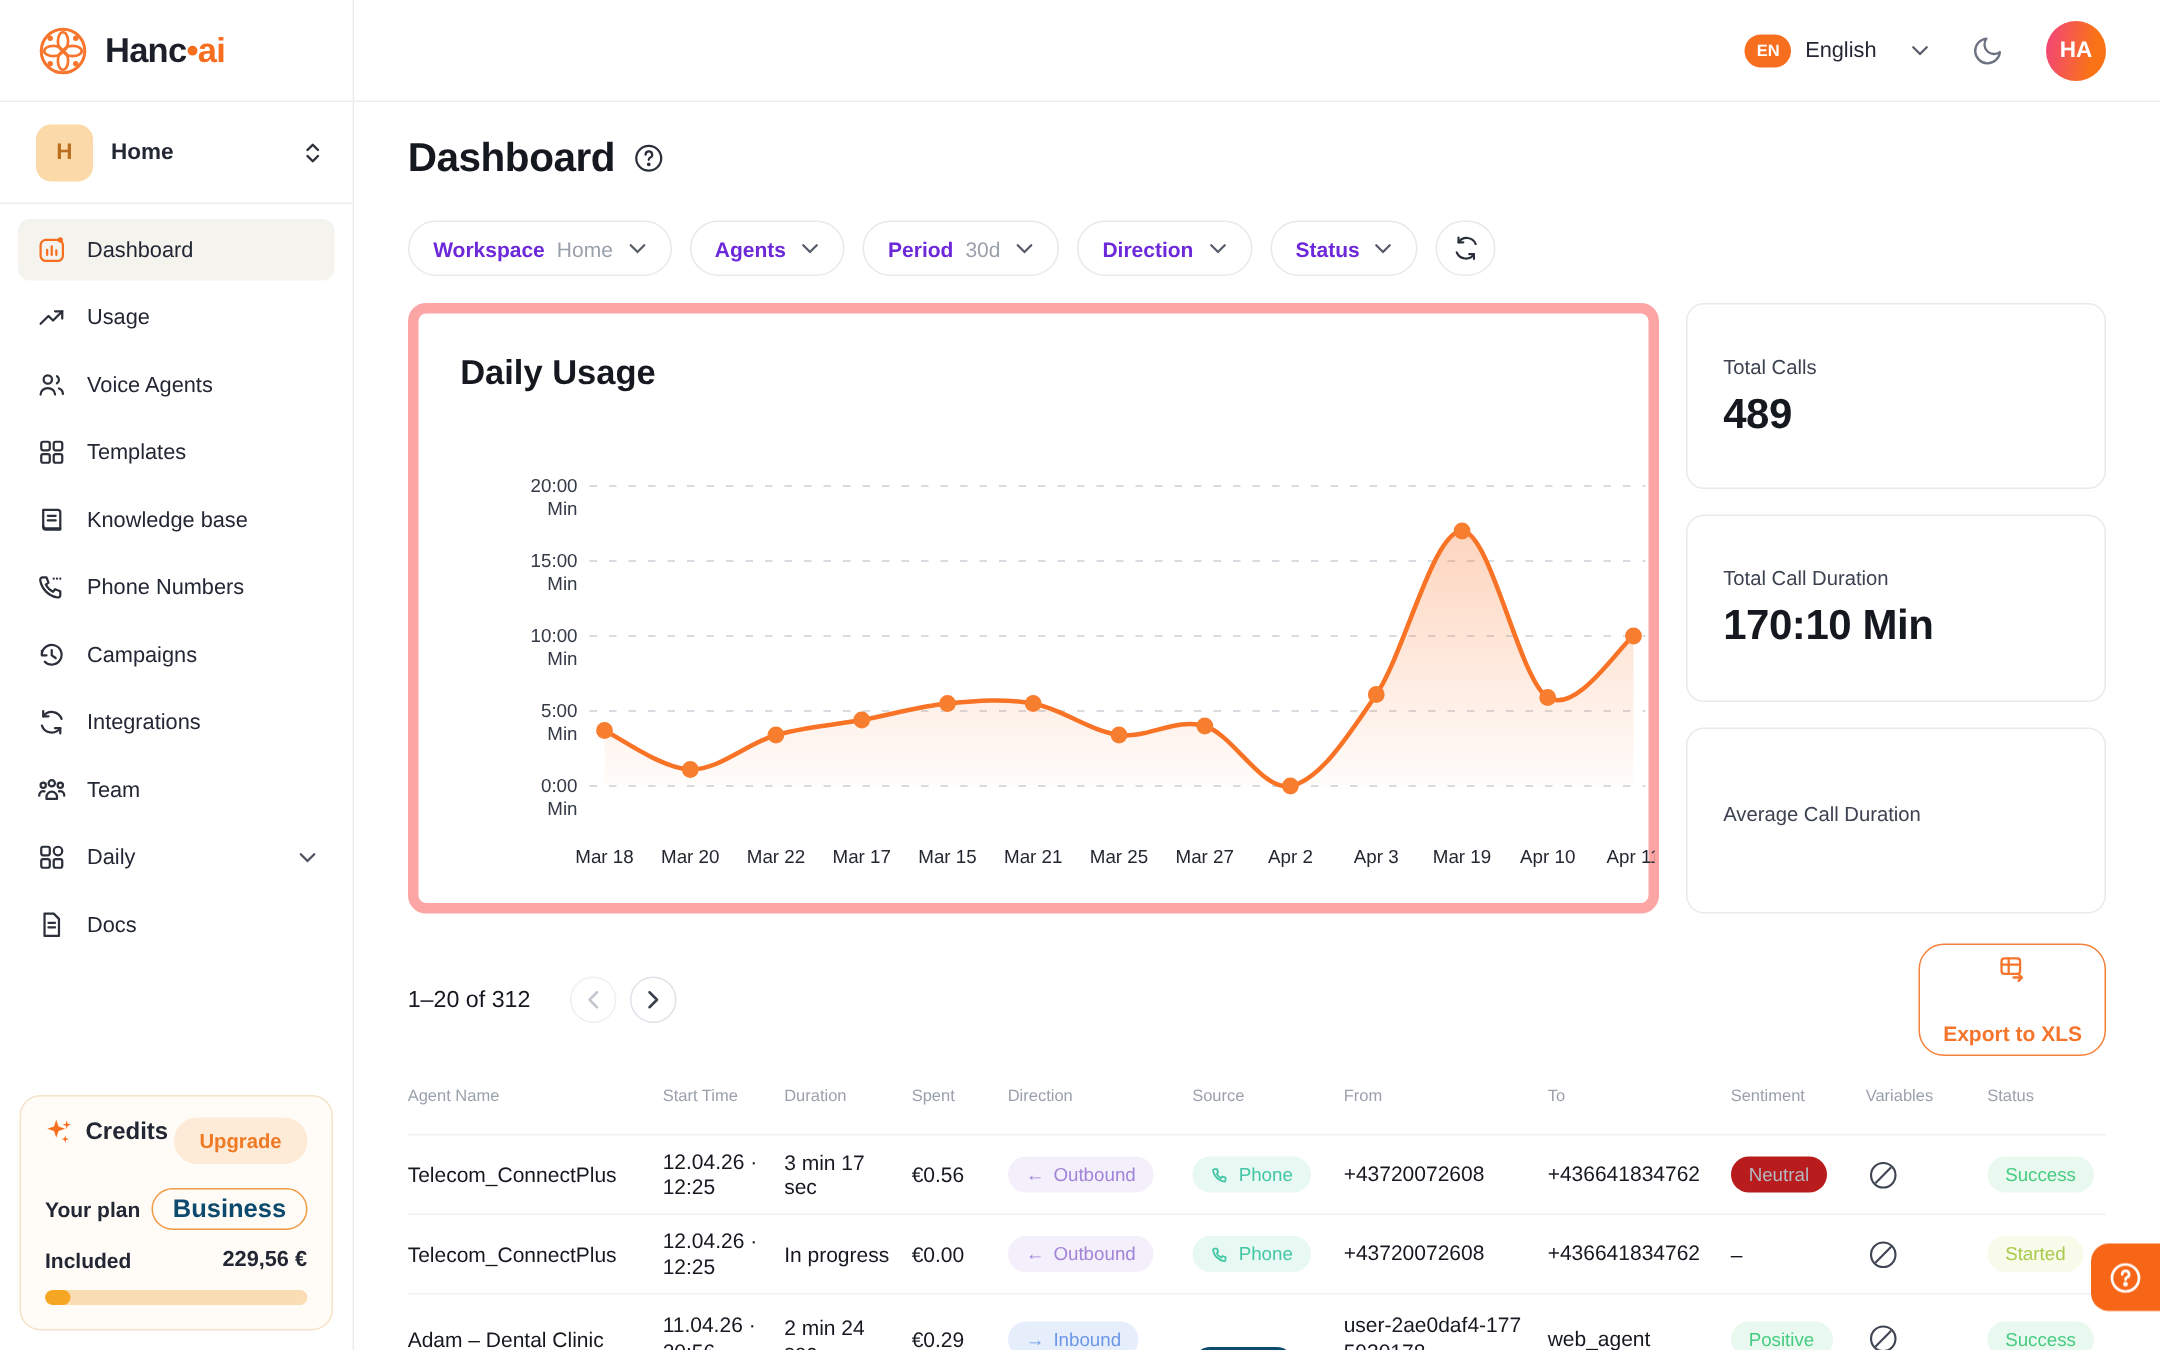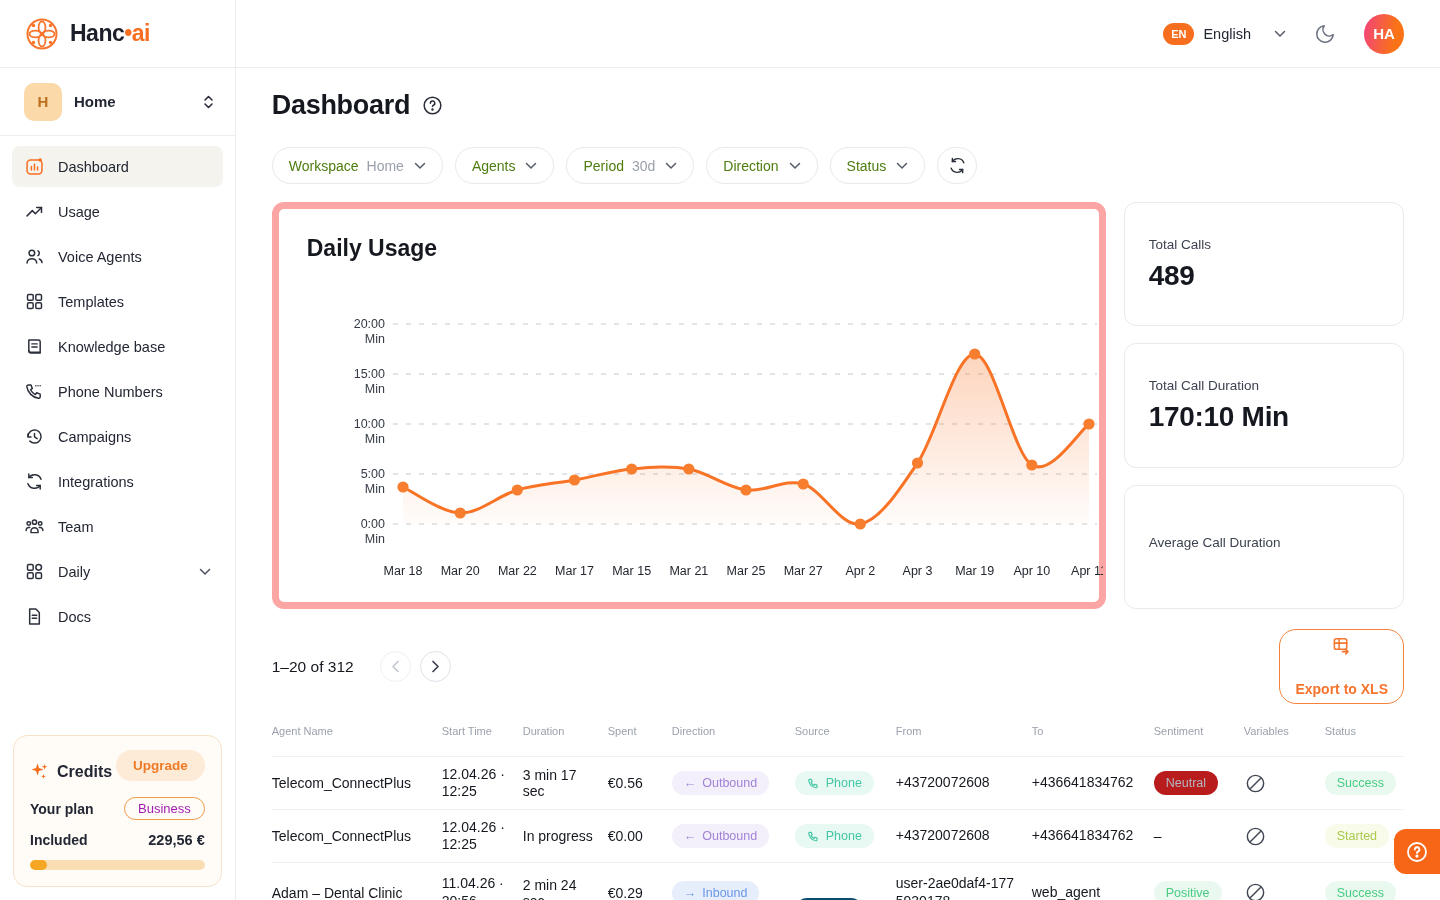--- a/index.html
+++ b/index.html
@@ -17,26 +17,26 @@
   .ws-badge { width:38px; height:38px; border-radius:10px; background:#FBD9A9; color:#BC701F; font-weight:bold; font-size:15px; display:flex; align-items:center; justify-content:center; }
   .ws-label { font-size:15px; font-weight:bold; color:#232734; flex:1; }
   .nav { padding:10px 12px; display:flex; flex-direction:column; gap:4px; }
   .nav-item { display:flex; align-items:center; gap:13px; padding:10px 12px; border-radius:8px; cursor:pointer; color:#232734; font-size:14.5px; }
   .nav-item .ico { width:21px; height:21px; display:flex; align-items:center; justify-content:center; color:#2A2F3A; }
   .nav-item.active { background:#F4F3EE; }
   .nav-item.active .ico { color:#F76E1F; }
   .nav-item .lbl { flex:1; }
   .nav-item .chev { color:#4A505C; display:flex; }
   .credits-card { margin:auto 13px 13px 13px; border:1px solid #F6E2C8; background:#FFFCF7; border-radius:14px; padding:14px 16px 16px; }
-  .credits-top { display:flex; align-items:flex-end; justify-content:space-between; margin-bottom:16px; }
+  .credits-top { display:flex; align-items:flex-start; justify-content:space-between; margin-bottom:16px; }
   .credits-title { display:flex; align-items:center; gap:8px; font-size:16px; font-weight:bold; color:#232734; }
   .upgrade-btn { background:#FDEBD8; color:#EF7A25; border:none; border-radius:16px; padding:8px 17px; font-size:13.5px; font-weight:bold; cursor:pointer; font-family:inherit; }
   .credits-line { display:flex; align-items:center; justify-content:space-between; margin-bottom:12px; }
   .credits-line .k { font-size:14px; font-weight:bold; color:#232734; }
-  .plan-pill { border:1.5px solid #F09A45; color:#a21caf; border-radius:14px; padding:3px 13px; font-size:13px; font-weight:normal; }
+  .plan-pill { border:1.5px solid #F09A45; color:#0c4a6e; border-radius:14px; padding:3px 13px; font-size:17px; font-weight:bold; }
   .included-val { font-size:14.5px; font-weight:bold; color:#232734; }
   .progress-track { height:10px; border-radius:5px; background:#FBDDB4; overflow:hidden; }
   .progress-fill { height:100%; border-radius:5px; background:#F5A623; width:10%; }
 
   
   .main { flex:1; display:flex; flex-direction:column; }
   .topbar { height:68px; border-bottom:1px solid #ECEDF1; display:flex; align-items:center; justify-content:flex-end; gap:26px; padding:0 36px; }
   .lang-select { display:flex; align-items:center; gap:9px; cursor:pointer; }
   .lang-badge { background:#F76E1F; color:#fff; font-size:11px; font-weight:bold; border-radius:12px; padding:5px 8px; }
   .lang-name { font-size:14.5px; color:#232734; }
@@ -44,21 +44,21 @@
   .icon-btn { background:none; border:none; cursor:pointer; color:#6C7280; display:flex; padding:2px; }
   .avatar { width:40px; height:40px; border-radius:50%; background:linear-gradient(100deg,#F2427E 0%,#F97316 75%); color:#fff; font-weight:bold; font-size:15px; display:flex; align-items:center; justify-content:center; cursor:pointer; }
 
   .content { flex:1; padding:22px 36px 0; overflow:hidden; }
   .page-head { display:flex; align-items:center; gap:12px; margin-bottom:26px; }
   .page-title { font-size:27px; font-weight:bold; color:#15181F; letter-spacing:-0.3px; }
   .help-ico { color:#2A2F3A; display:flex; cursor:pointer; }
 
   .filters { display:flex; align-items:center; gap:12px; margin-bottom:18px; }
   .filter-pill { display:flex; align-items:center; gap:8px; height:37px; padding:0 16px; border:1px solid #E7E9ED; border-radius:19px; background:#fff; cursor:pointer; font-family:inherit; font-size:14px; }
-  .filter-pill .f-label { font-weight:normal; color:#4d7c0f; }
+  .filter-pill .f-label { font-weight:bold; color:#6d28d9; }
   .filter-pill .f-value { color:#9AA0AB; }
   .filter-pill .chev { color:#555B66; display:flex; margin-left:2px; }
   .refresh-btn { width:40px; height:37px; border:1px solid #E7E9ED; border-radius:19px; background:#fff; display:flex; align-items:center; justify-content:center; cursor:pointer; color:#2A2F3A; }
 
   .dash-grid { display:flex; gap:18px; }
   .chart-card { width:834px; height:407px; border:7px solid #fca5a5; border-radius:12px; background:#fff; padding:26px 16px 10px 28px; }
   .chart-title { font-size:23px; font-weight:bold; color:#15181F; margin-bottom:4px; }
   .stats-col { flex:1; display:flex; flex-direction:column; gap:17px; }
   .stat-card { flex:1; border:1px solid #E9EAEE; border-radius:12px; background:#fff; display:flex; flex-direction:column; justify-content:center; padding:0 24px; }
   .stat-label { font-size:13.5px; color:#3C4250; margin-bottom:8px; }

